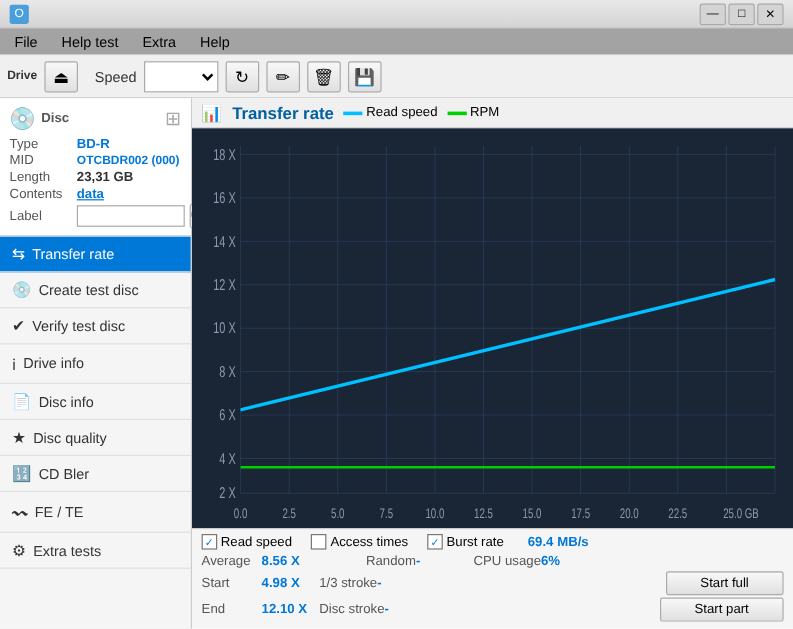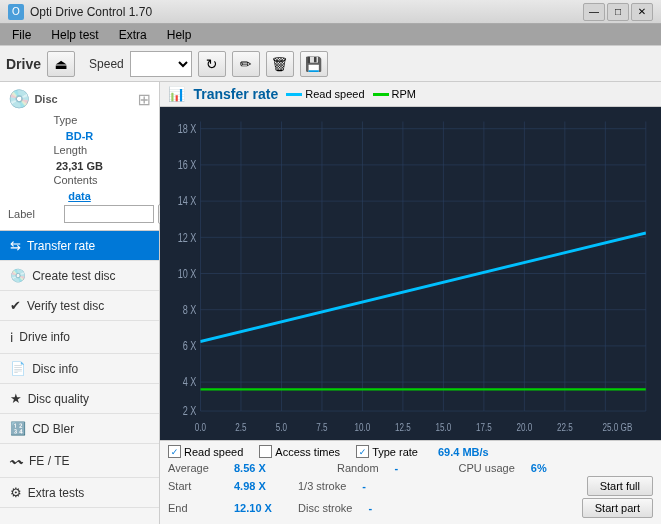--- a/index.html
+++ b/index.html
@@ -41,21 +41,21 @@
     
     .toolbar {
       background: #f0f0f0;
       height: 36px;
       display: flex;
       align-items: center;
       padding: 0 6px;
       border-bottom: 1px solid #ccc;
       gap: 6px;
     }
-    .toolbar-label { font-size: 14px; font-weight: bold; color: #333; }
+    .toolbar-label { font-size: 10px; font-weight: bold; color: #333; }
     .drive-select {
       height: 24px;
       font-size: 11px;
       border: 1px solid #aaa;
       background: white;
       padding: 0 4px;
       min-width: 220px;
     }
     .toolbar-icon-btn {
       width: 28px; height: 26px;
@@ -92,21 +92,21 @@
       background: #fff;
     }
     .disc-header {
       display: flex;
       align-items: center;
       gap: 4px;
       margin-bottom: 4px;
     }
     .disc-icon { font-size: 18px; }
     .disc-fields { font-size: 11px; }
-    .disc-row { display: flex; gap: 4px; margin-bottom: 2px; align-items: center; flex-direction: column; }
+    .disc-row { display: flex; gap: 4px; margin-bottom: 2px; align-items: flex-end; }
     .disc-field-label { color: #555; width: 52px; flex-shrink: 0; }
     .disc-field-value { color: #0078d7; font-weight: bold; }
     .disc-field-value.gray { color: #333; }
     .disc-field-value.data-link { color: #0078d7; text-decoration: underline; cursor: pointer; }
     .label-row { display: flex; align-items: center; gap: 4px; margin-top: 2px; }
     .label-input {
       height: 18px; border: 1px solid #aaa; background: white;
       font-size: 11px; padding: 0 2px; width: 90px;
     }
     .label-icon-btn { width: 20px; height: 20px; display: flex; align-items: center; justify-content: center; cursor: pointer; border: 1px solid #aaa; background: #e8e8e8; border-radius: 2px; font-size: 11px; }
@@ -190,36 +190,35 @@
       font-size: 11px;
     }
     .checkbox-item { display: flex; align-items: center; gap: 3px; cursor: pointer; }
     .checkbox-box {
       width: 13px; height: 13px; border: 1px solid #777;
       background: white; display: flex; align-items: center; justify-content: center; font-size: 9px;
     }
     .checkbox-box.checked { background: white; }
     .checkbox-box.checked::after { content: '✓'; color: #0078d7; }
     .burst-value { color: #0078d7; font-weight: bold; margin-left: 4px; }
-    .stats-row { display: flex; align-items: center; gap: 16px; margin-bottom: 2px; }
+    .stats-row { display: flex; align-items: center; gap: 0; margin-bottom: 2px; }
     .stats-label { color: #555; width: 50px; }
     .stats-value { color: #0078d7; font-weight: bold; min-width: 40px; }
     .start-btn {
-      padding: 3px 12px; background: linear-gradient(to bottom, #f8f8f8, #e0e0e0);
+      padding: 3px 28px; background: linear-gradient(to bottom, #f8f8f8, #e0e0e0);
       border: 1px solid #aaa; font-size: 11px; cursor: pointer; border-radius: 2px;
       white-space: nowrap;
     }
   </style>
 </head>
 <body>
 
 <div class="titlebar">
   <div class="titlebar-left">
     <div class="titlebar-icon">O</div>
-    <span class="titlebar-title">Opti Drive Control 1.70</span>
   </div>
   <div class="titlebar-controls">
     <div class="titlebar-btn">—</div>
     <div class="titlebar-btn">□</div>
     <div class="titlebar-btn close">✕</div>
   </div>
 </div>
 
 <div class="menubar">
   <div class="menu-item">File</div>
@@ -250,20 +249,24 @@
         <span class="disc-icon">💿</span>
         <span style="font-size:11px; font-weight:bold; color:#555;">Disc</span>
         <span style="margin-left:auto; font-size:16px; color:#aaa; cursor:pointer;">⊞</span>
       </div>
       <div class="disc-fields">
         <div class="disc-row">
           <span class="disc-field-label">Type</span>
           <span class="disc-field-value">BD-R</span>
         </div>
         <div class="disc-row">
+          <span class="disc-field-label">MID</span>
+          <span class="disc-field-value" style="font-size:10px;">OTCBDR002 (000)</span>
+        </div>
+        <div class="disc-row">
           <span class="disc-field-label">Length</span>
           <span class="disc-field-value gray">23,31 GB</span>
         </div>
         <div class="disc-row">
           <span class="disc-field-label">Contents</span>
           <span class="disc-field-value data-link">data</span>
         </div>
         <div class="label-row">
           <span class="disc-field-label">Label</span>
           <input class="label-input" type="text" style="">
@@ -390,21 +393,21 @@
         <div class="checkbox-item">
           <div class="checkbox-box checked"></div>
           <span>Read speed</span>
         </div>
         <div class="checkbox-item">
           <div class="checkbox-box"></div>
           <span>Access times</span>
         </div>
         <div class="checkbox-item">
           <div class="checkbox-box checked"></div>
-          <span>Type rate</span>
+          <span>Burst rate</span>
         </div>
         <span class="burst-value">69.4 MB/s</span>
       </div>
 
       <div style="display:flex; gap:0; align-items:flex-start;">
 
         <div style="flex:1; font-size:11px;">
 
           <div class="stats-row">
             <span class="stats-label">Average</span>

